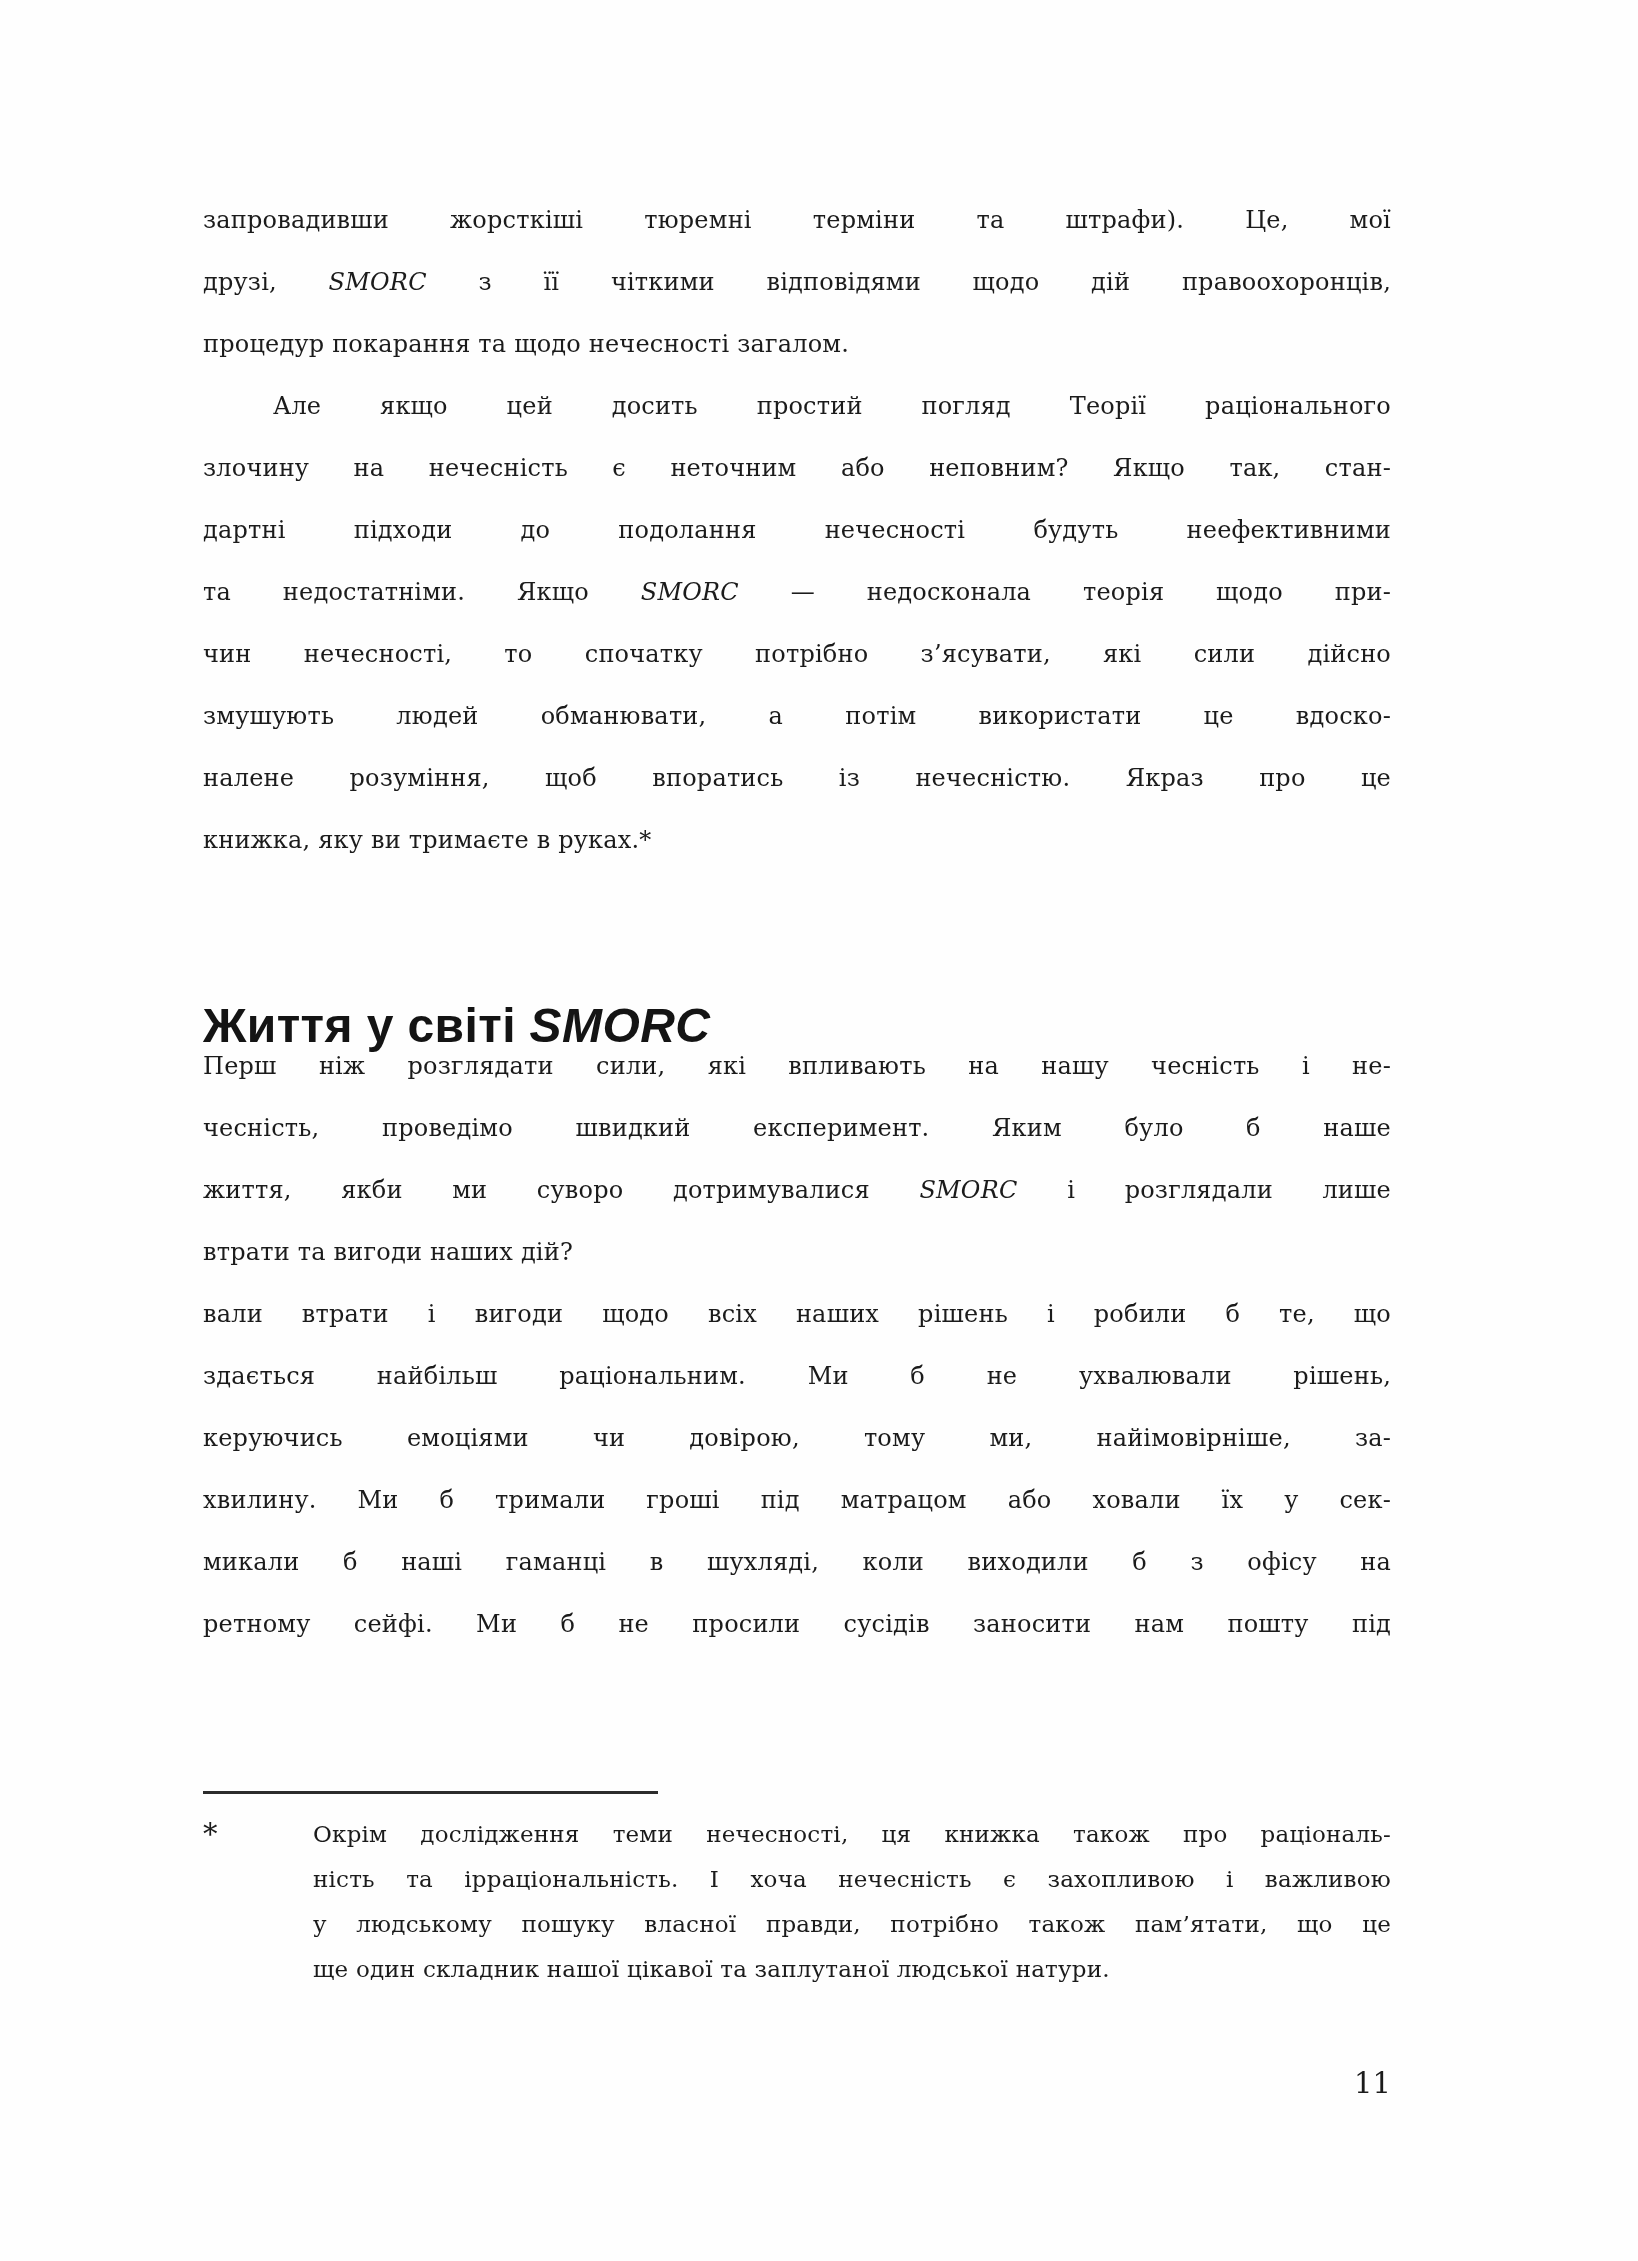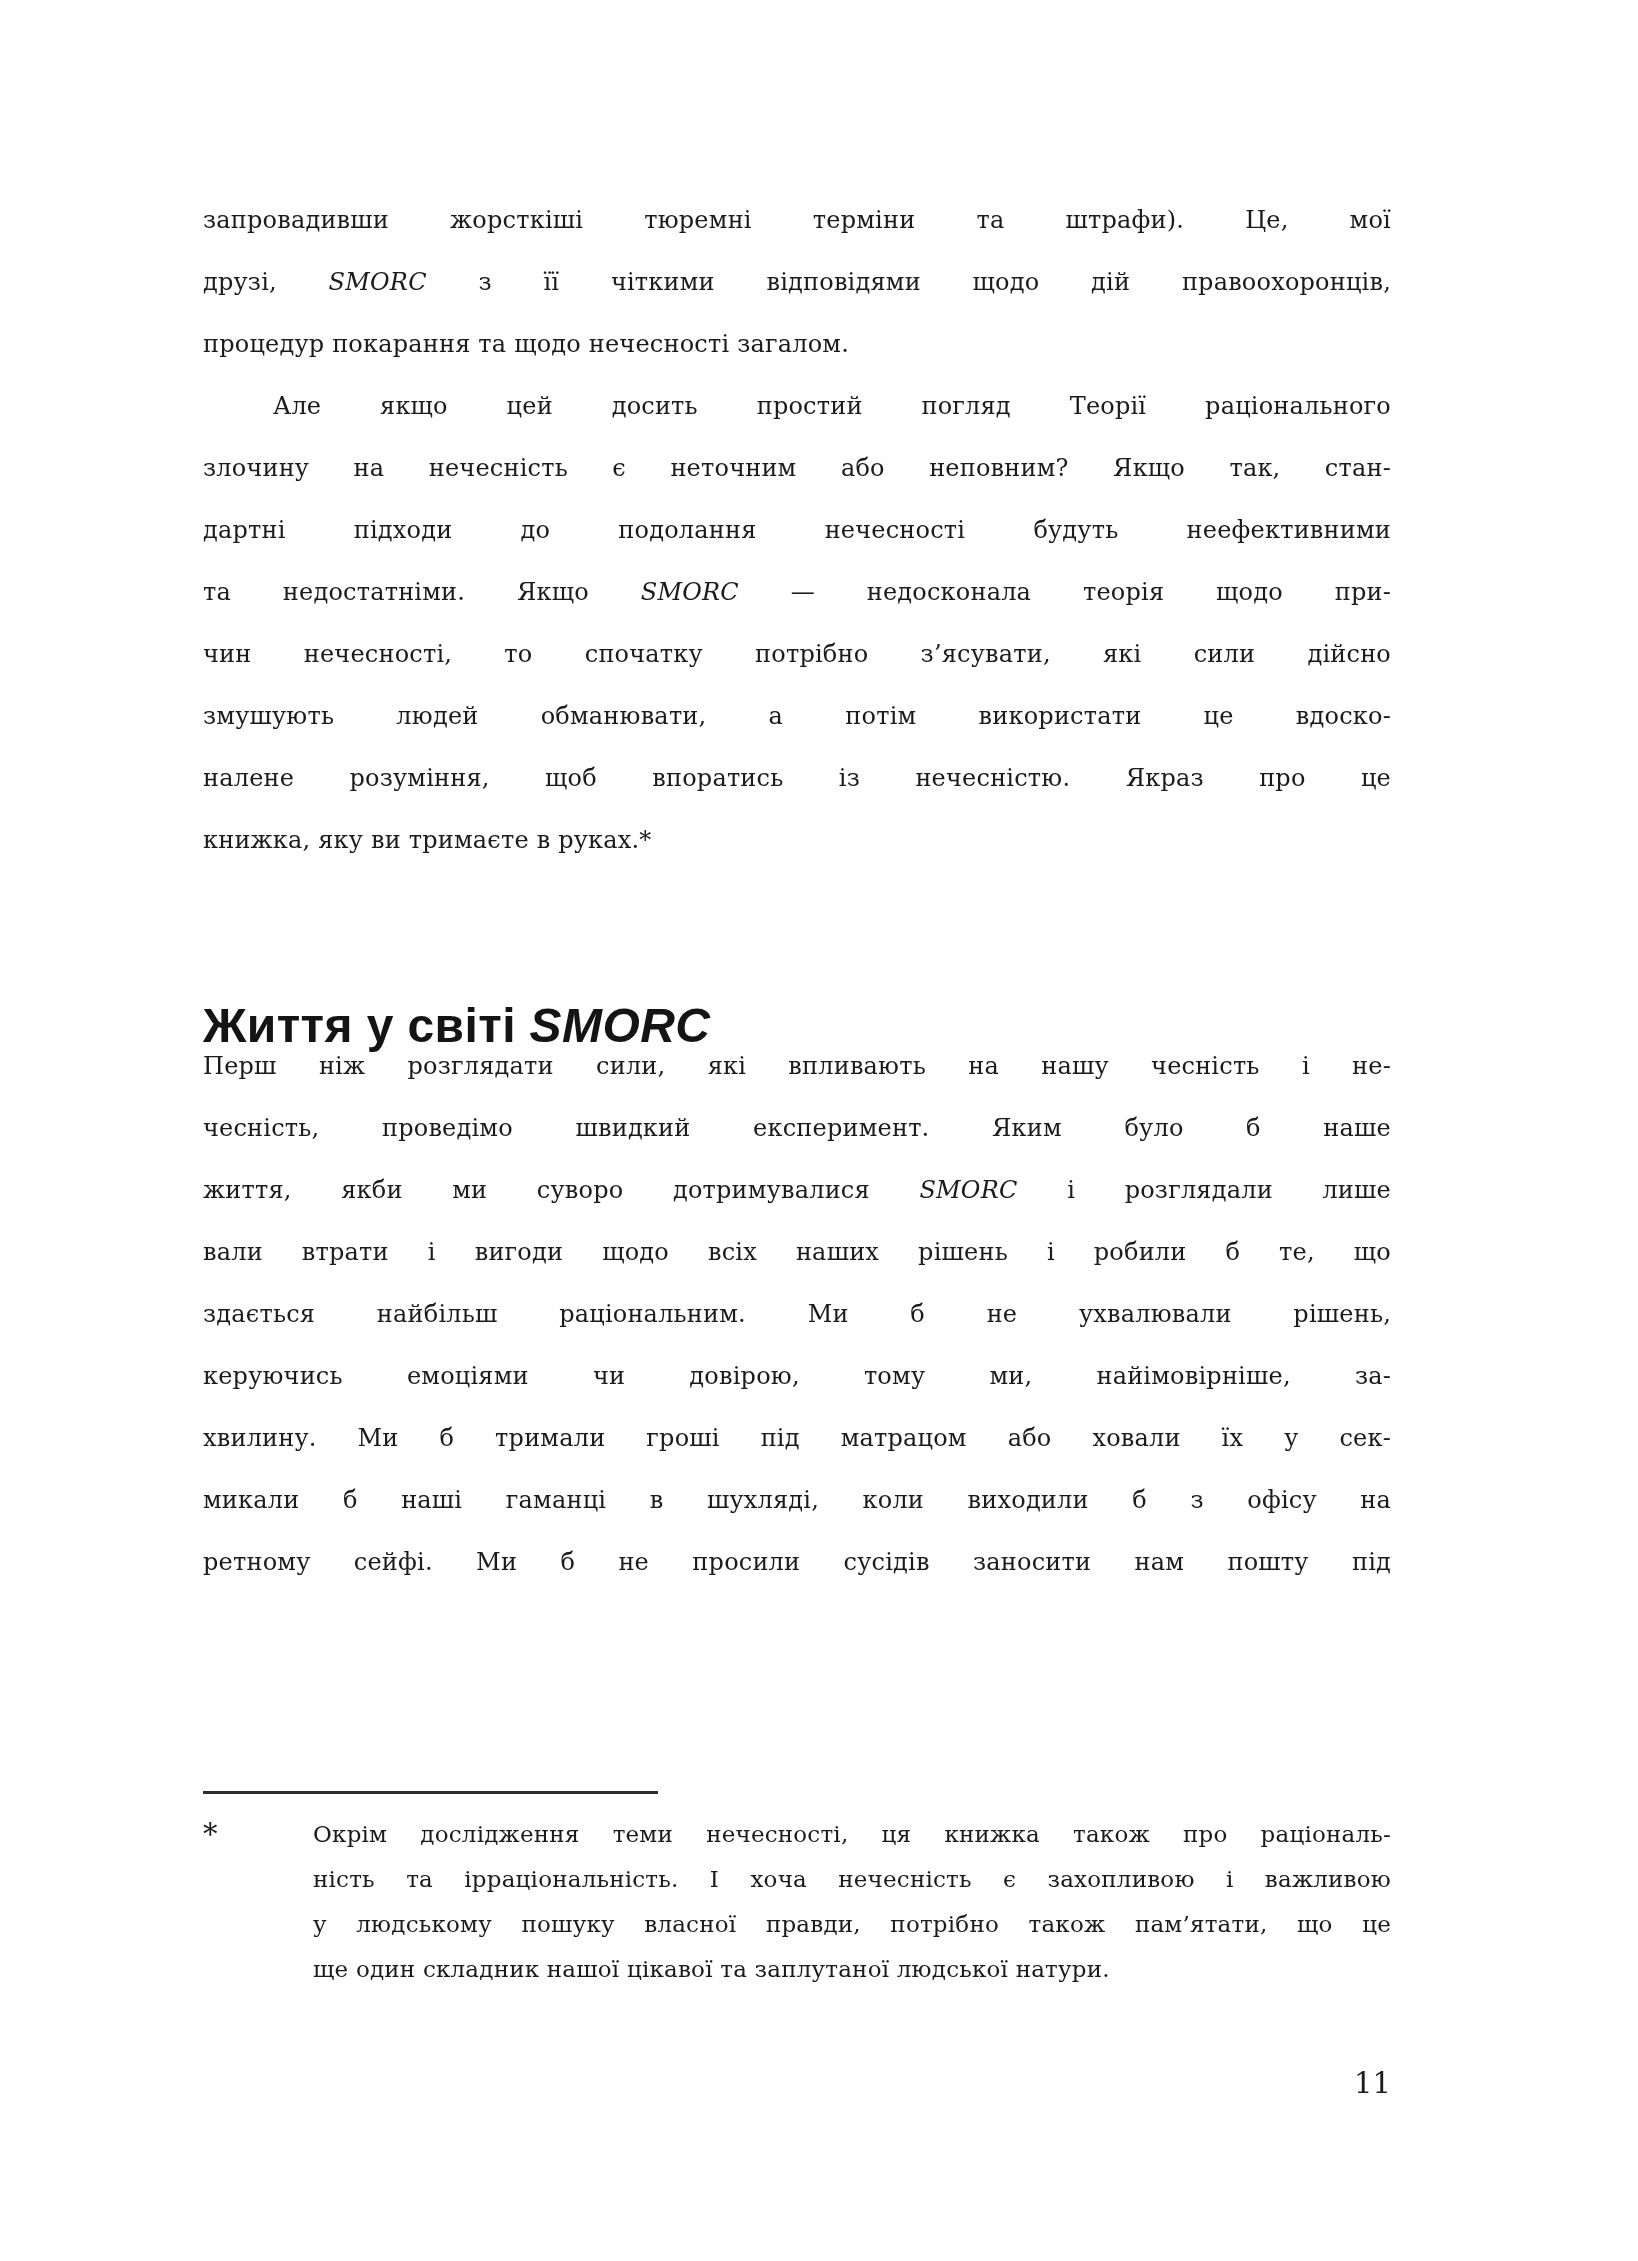--- a/index.html
+++ b/index.html
@@ -120,20 +120,21 @@
       <div class="line j"><span>налене розуміння, щоб впоратись із нечесністю. Якраз про це</span></div>
       <div class="line"><span>книжка, яку ви тримаєте в руках.*</span></div>
     </div>
 
   <h2 class="heading" id="heading"><span>Життя у світі </span><span class="it">SMORC</span></h2>
 
   <div class="text-block" style="top:1045px;" id="block2">
       <div class="line j"><span>Перш ніж розглядати сили, які впливають на нашу чесність і не-</span></div>
       <div class="line j"><span>чесність, проведімо швидкий експеримент. Яким було б наше</span></div>
       <div class="line j"><span>життя, якби ми суворо дотримувалися </span><span class="it">SMORC</span><span> і розглядали лише</span></div>
+      <div class="line"><span>втрати та вигоди наших дій?</span></div>
       <div class="line j"><span>вали втрати і вигоди щодо всіх наших рішень і робили б те, що</span></div>
       <div class="line j"><span>здається найбільш раціональним. Ми б не ухвалювали рішень,</span></div>
       <div class="line j"><span>керуючись емоціями чи довірою, тому ми, найімовірніше, за-</span></div>
       <div class="line j"><span>хвилину. Ми б тримали гроші під матрацом або ховали їх у сек-</span></div>
       <div class="line j"><span>микали б наші гаманці в шухляді, коли виходили б з офісу на</span></div>
       <div class="line j"><span>ретному сейфі. Ми б не просили сусідів заносити нам пошту під</span></div>
     </div>
 
   <div class="fn-divider"></div>
 

